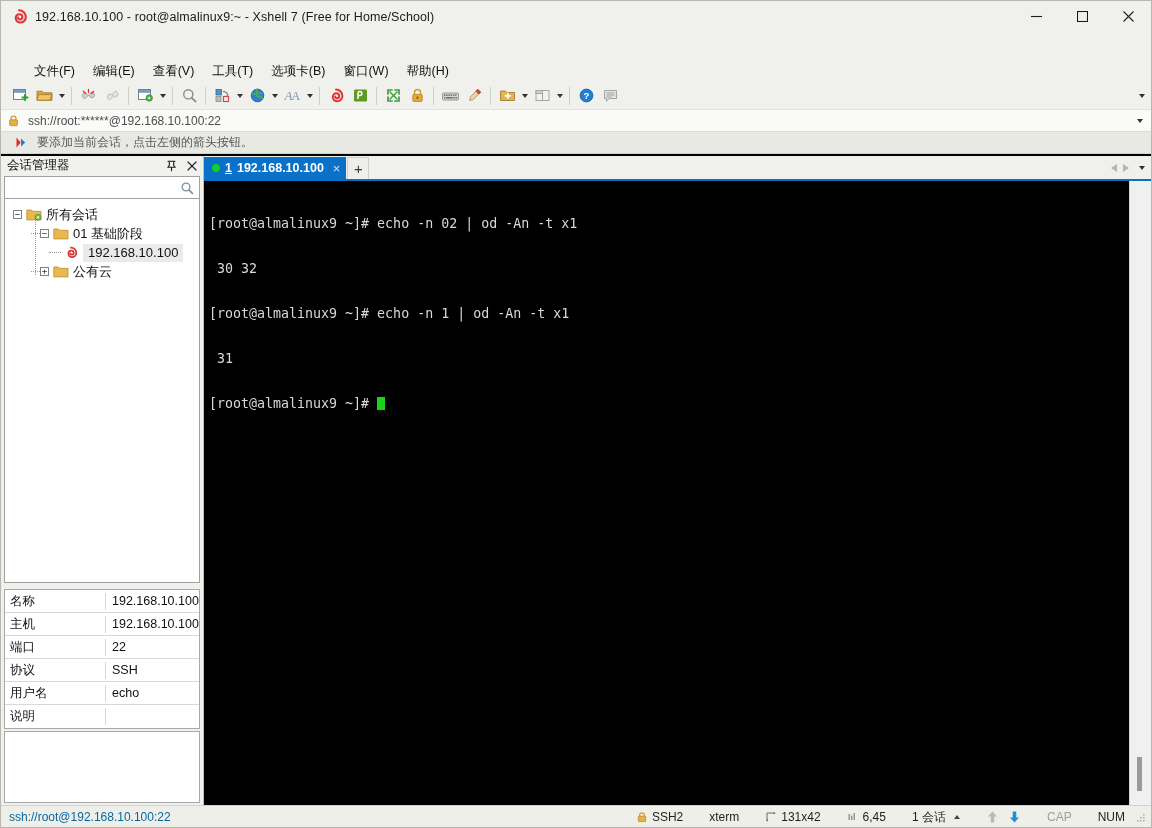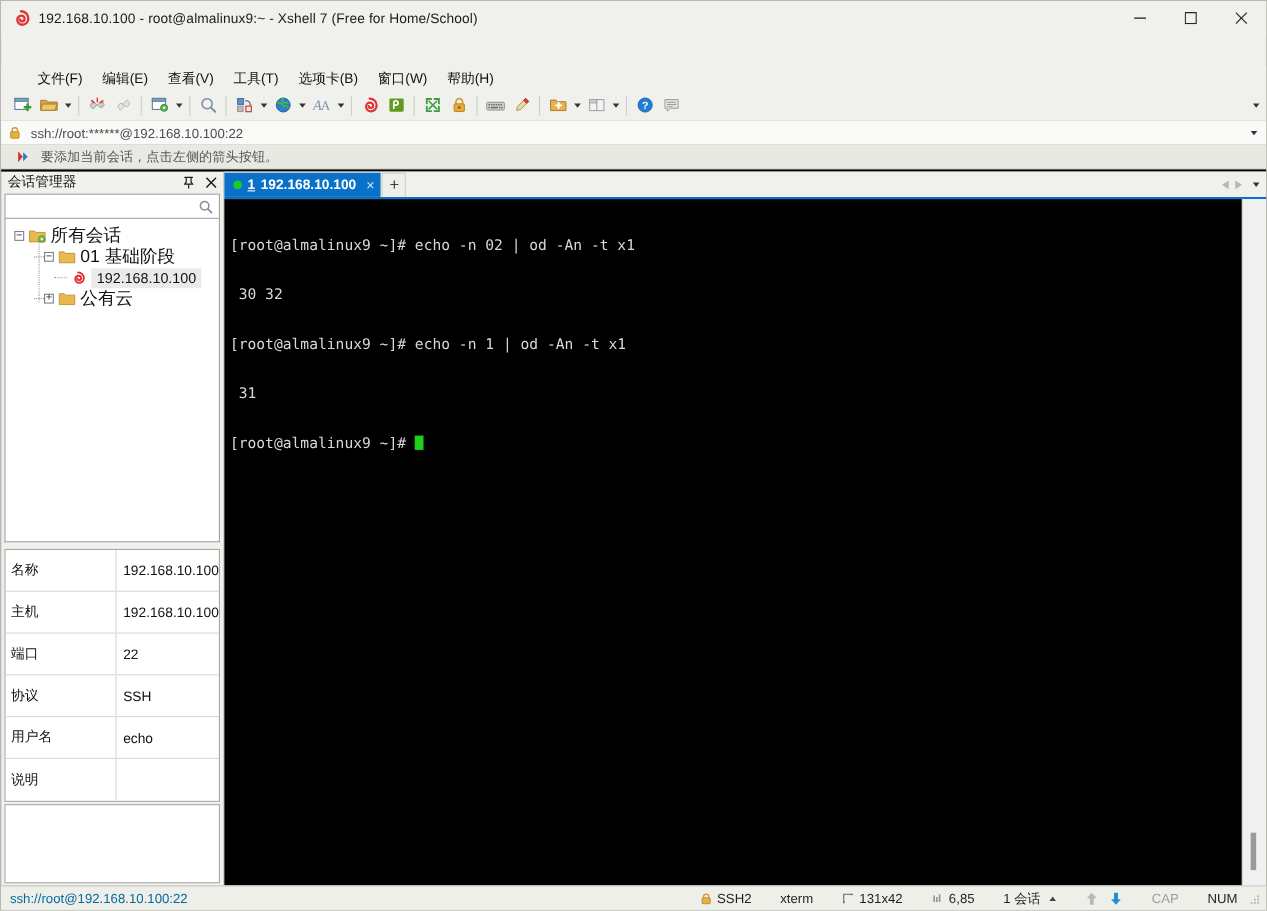--- a/index.html
+++ b/index.html
@@ -161,38 +161,38 @@
     padding-top: 6px;
     position: relative;
   }
   .tnode { display: flex; align-items: center; height: 19px; white-space: nowrap; position: relative; }
   .tnode .expander {
     width: 9px; height: 9px; border: 1px solid #808080; background: #fff;
     display: flex; align-items: center; justify-content: center;
     font-size: 9px; line-height: 7px; color: #333; flex: 0 0 9px;
     font-family: "DejaVu Sans Mono", monospace;
   }
-  .tnode .lbl { font-size: 16px; color: #111; margin-left: 4px; }
+  .tnode .lbl { font-size: 13px; color: #111; margin-left: 4px; }
   .tnode .lbl.sel { background: #eaeaea; padding: 1px 5px 2px 5px; font-size: 13px; }
   .guide-v {
     position: absolute; left: 0; top: 0; bottom: 0;
     border-left: 1px dotted #9a9a9a;
   }
   .guide-h {
     border-top: 1px dotted #9a9a9a; width: 11px; margin-left: 0px;
   }
 
   
   .props {
     flex: 0 0 auto;
     margin: 6px 3px 2px 3px;
     border: 1px solid #a8a8a8;
     background: #fff;
   }
-  .prop-row { display: flex; height: 38px; border-bottom: 1px solid #d8d8d8; }
+  .prop-row { display: flex; height: 23px; border-bottom: 1px solid #d8d8d8; align-items: center; }
   .prop-row:last-child { border-bottom: 0; }
   .prop-k {
     width: 101px; flex: 0 0 101px; font-size: 12.5px; color: #111;
     display: flex; align-items: center; padding-left: 5px;
     border-right: 1px solid #d8d8d8;
   }
   .prop-v { flex: 1; font-size: 12.5px; color: #111; display: flex; align-items: center; padding-left: 6px; }
   .props-blank { height: 72px; border-top: 1px solid #a8a8a8; background:#fff; margin: 0 3px 2px 3px; border-left:1px solid #a8a8a8;border-right:1px solid #a8a8a8;border-bottom:1px solid #a8a8a8;}
 
   
@@ -700,21 +700,21 @@
       <span class="sb-cell">
         <span>
           <svg width="12" height="12" viewBox="0 0 12 12">
             <g fill="#8f8f8f">
                 <rect x="1.5" y="3" width="1.4" height="6"></rect>
                 <rect x="4" y="4.5" width="1.4" height="4.5"></rect>
                 <rect x="6.5" y="2" width="1.4" height="7"></rect>
               </g>
           </svg>
         </span>
-        <span>6,85</span>
+        <span>6,45</span>
       </span>
       <span class="sb-cell">
         <span>1 会话</span>
         <span style="width:0;height:0;border-left:3.5px solid transparent;border-right:3.5px solid transparent;border-bottom:4px solid #444;margin-left:4px"></span>
       </span>
       <span class="sb-cell">
         <span>
           <svg width="13" height="14" viewBox="0 0 13 14">
             <path d="M6.5 1.5l4.5 5H8.3v6H4.7v-6H2z" fill="#b9b9b9"></path>
           </svg>

